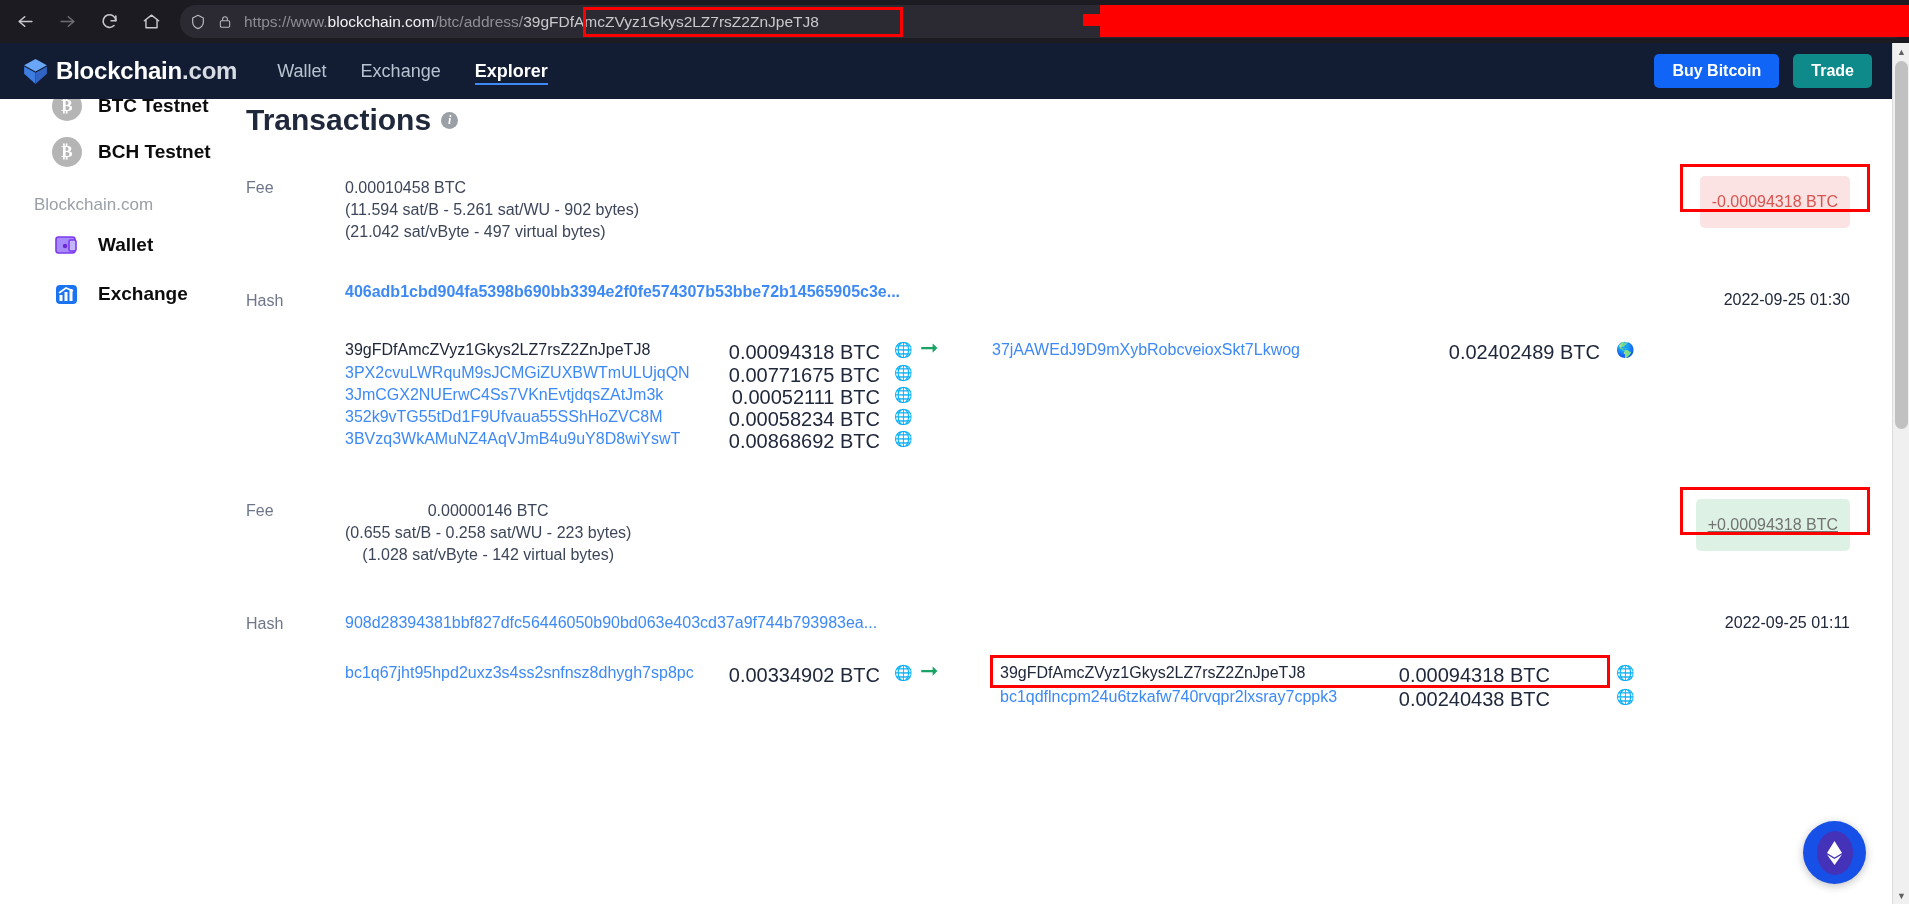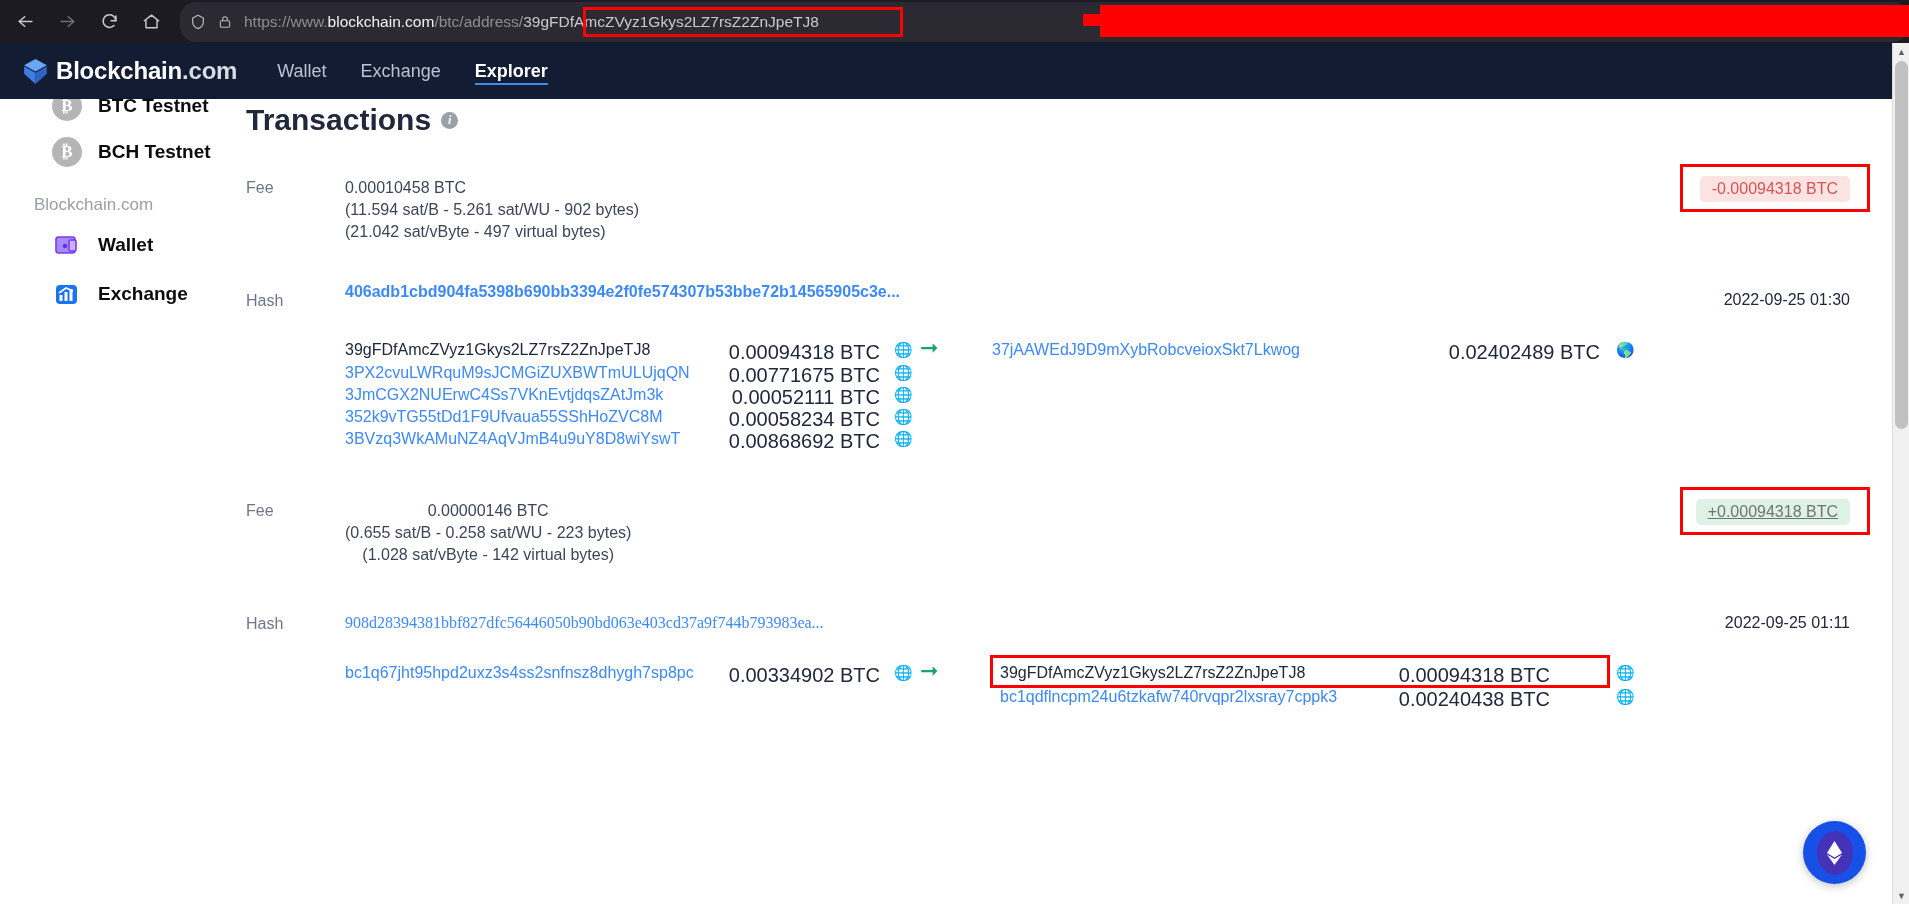--- a/index.html
+++ b/index.html
@@ -20,21 +20,21 @@
   .nav-btn {
     width: 34px; height: 34px; margin-left: 8px;
     display: flex; align-items: center; justify-content: center;
     color: #c9c9cd; font-size: 19px; line-height: 1;
     border-radius: 4px; cursor: pointer; user-select: none;
   }
   .nav-btn.disabled { color: #6e6e74; }
   #url-bar-wrap {
     position: relative;
     margin-left: 12px;
-    height: 40px;
+    height: 33px;
     flex: 1 1 auto;
     background: #2b2a33;
     border-radius: 16px;
     display: flex; align-items: center;
     padding: 16px 10px;
     overflow: hidden;
   }
   .url-icon { color: #b8b8bd; font-size: 15px; margin-right: 12px; display:flex; align-items:center;}
   #url-text {
     font-size: 15.5px; color: #8d8d94; white-space: nowrap;
@@ -130,21 +130,21 @@
     font-size: 16px; color: #3d4659; line-height: 21.8px; white-space: pre-line;
   }
   .hash-link {
     position: absolute; left: 45px; top: 0;
     font-size: 16px; color: #3d89f5; cursor: pointer;
   }
   .ts { position: absolute; right: 42px; top: 0; font-size: 16px; color: #20283b; }
 
   .badge {
     position: absolute;
-    font-size: 16px; padding: 4px 12px; border-radius: 5px; white-space: nowrap;
+    font-size: 16px; padding: 17px 12px; border-radius: 5px; white-space: nowrap;
   }
   .badge.neg { background: #fbe3e3; color: #d9534f; }
   .badge.pos { background: #ddf2e4; color: #737373; text-decoration: underline; }
   .hl-box {
     position: absolute; border: 3px solid #ff0000; pointer-events: none;
   }
 
   
   .io-line { position: absolute; font-size: 16px; white-space: nowrap; }
   .io-addr { color: #3d89f5; cursor: pointer; }
@@ -245,20 +245,24 @@
       <polygon points="0,13 20,24 20,44 0,26" fill="#3d7ce0"></polygon>
       <polygon points="40,13 20,24 20,44 40,26" fill="#2f63c4"></polygon>
     </svg>
     <span id="brand-text"><span>Blockchain</span><span class="dotcom">.com</span></span>
   </div>
   <nav id="main-nav">
     <span class="nav-link">Wallet</span>
     <span class="nav-link">Exchange</span>
     <span class="nav-link active">Explorer</span>
   </nav>
+  <div id="header-actions">
+    <button class="hdr-btn" id="buy-bitcoin-button">Buy Bitcoin</button>
+    <button class="hdr-btn" id="trade-button">Trade</button>
+  </div>
 </div>
 
 <div id="page">
 
   <aside id="sidebar">
     <div class="side-item" style="top:-8px;">
       <span class="side-ico coin-ico">₿</span>
       <span class="side-label">BTC Testnet</span>
     </div>
     <div class="side-item" style="top:38px;">
@@ -339,21 +343,21 @@
 
     <div class="tx" style="top:403px;">
       <div class="lbl" style="top:0;">Fee</div>
       <div class="fee-val" style="top:-2px;text-align:center;"><span>0.00000146 BTC</span>
 <span>(0.655 sat/B - 0.258 sat/WU - 223 bytes)</span>
 <span>(1.028 sat/vByte - 142 virtual bytes)</span></div>
       <div class="badge pos" style="right:42px; top:-3px;">+0.00094318 BTC</div>
       <div class="hl-box" style="right:22px; top:-15px; width:190px; height:48px;"></div>
 
       <div class="lbl" style="top:113px;">Hash</div>
-      <div class="hash-link" style="top:112px;font-family:Liberation Serif, serif;">908d28394381bbf827dfc56446050b90bd063e403cd37a9f744b793983ea...</div>
+      <div class="hash-link" style="top:112px;">908d28394381bbf827dfc56446050b90bd063e403cd37a9f744b793983ea...</div>
       <div class="ts" style="top:112px;">2022-09-25 01:11</div>
 
       <div class="io-line io-addr" style="left:45px; top:162px;">bc1q67jht95hpd2uxz3s4ss2snfnsz8dhygh7sp8pc</div>
       <div class="io-amt" style="left:380px; top:162px; width:200px;">0.00334902 BTC</div>
       <div class="globe blue" style="left:594px; top:163px;">🌐</div>
       <div class="arrow-right" style="left:620px; top:158px;">➞</div>
 
       <div class="io-line io-addr plain" style="left:700px; top:162px;">39gFDfAmcZVyz1Gkys2LZ7rsZ2ZnJpeTJ8</div>
       <div class="io-amt" style="left:1050px; top:162px; width:200px;">0.00094318 BTC</div>
       <div class="globe red" style="left:1316px; top:163px;">🌐</div>

